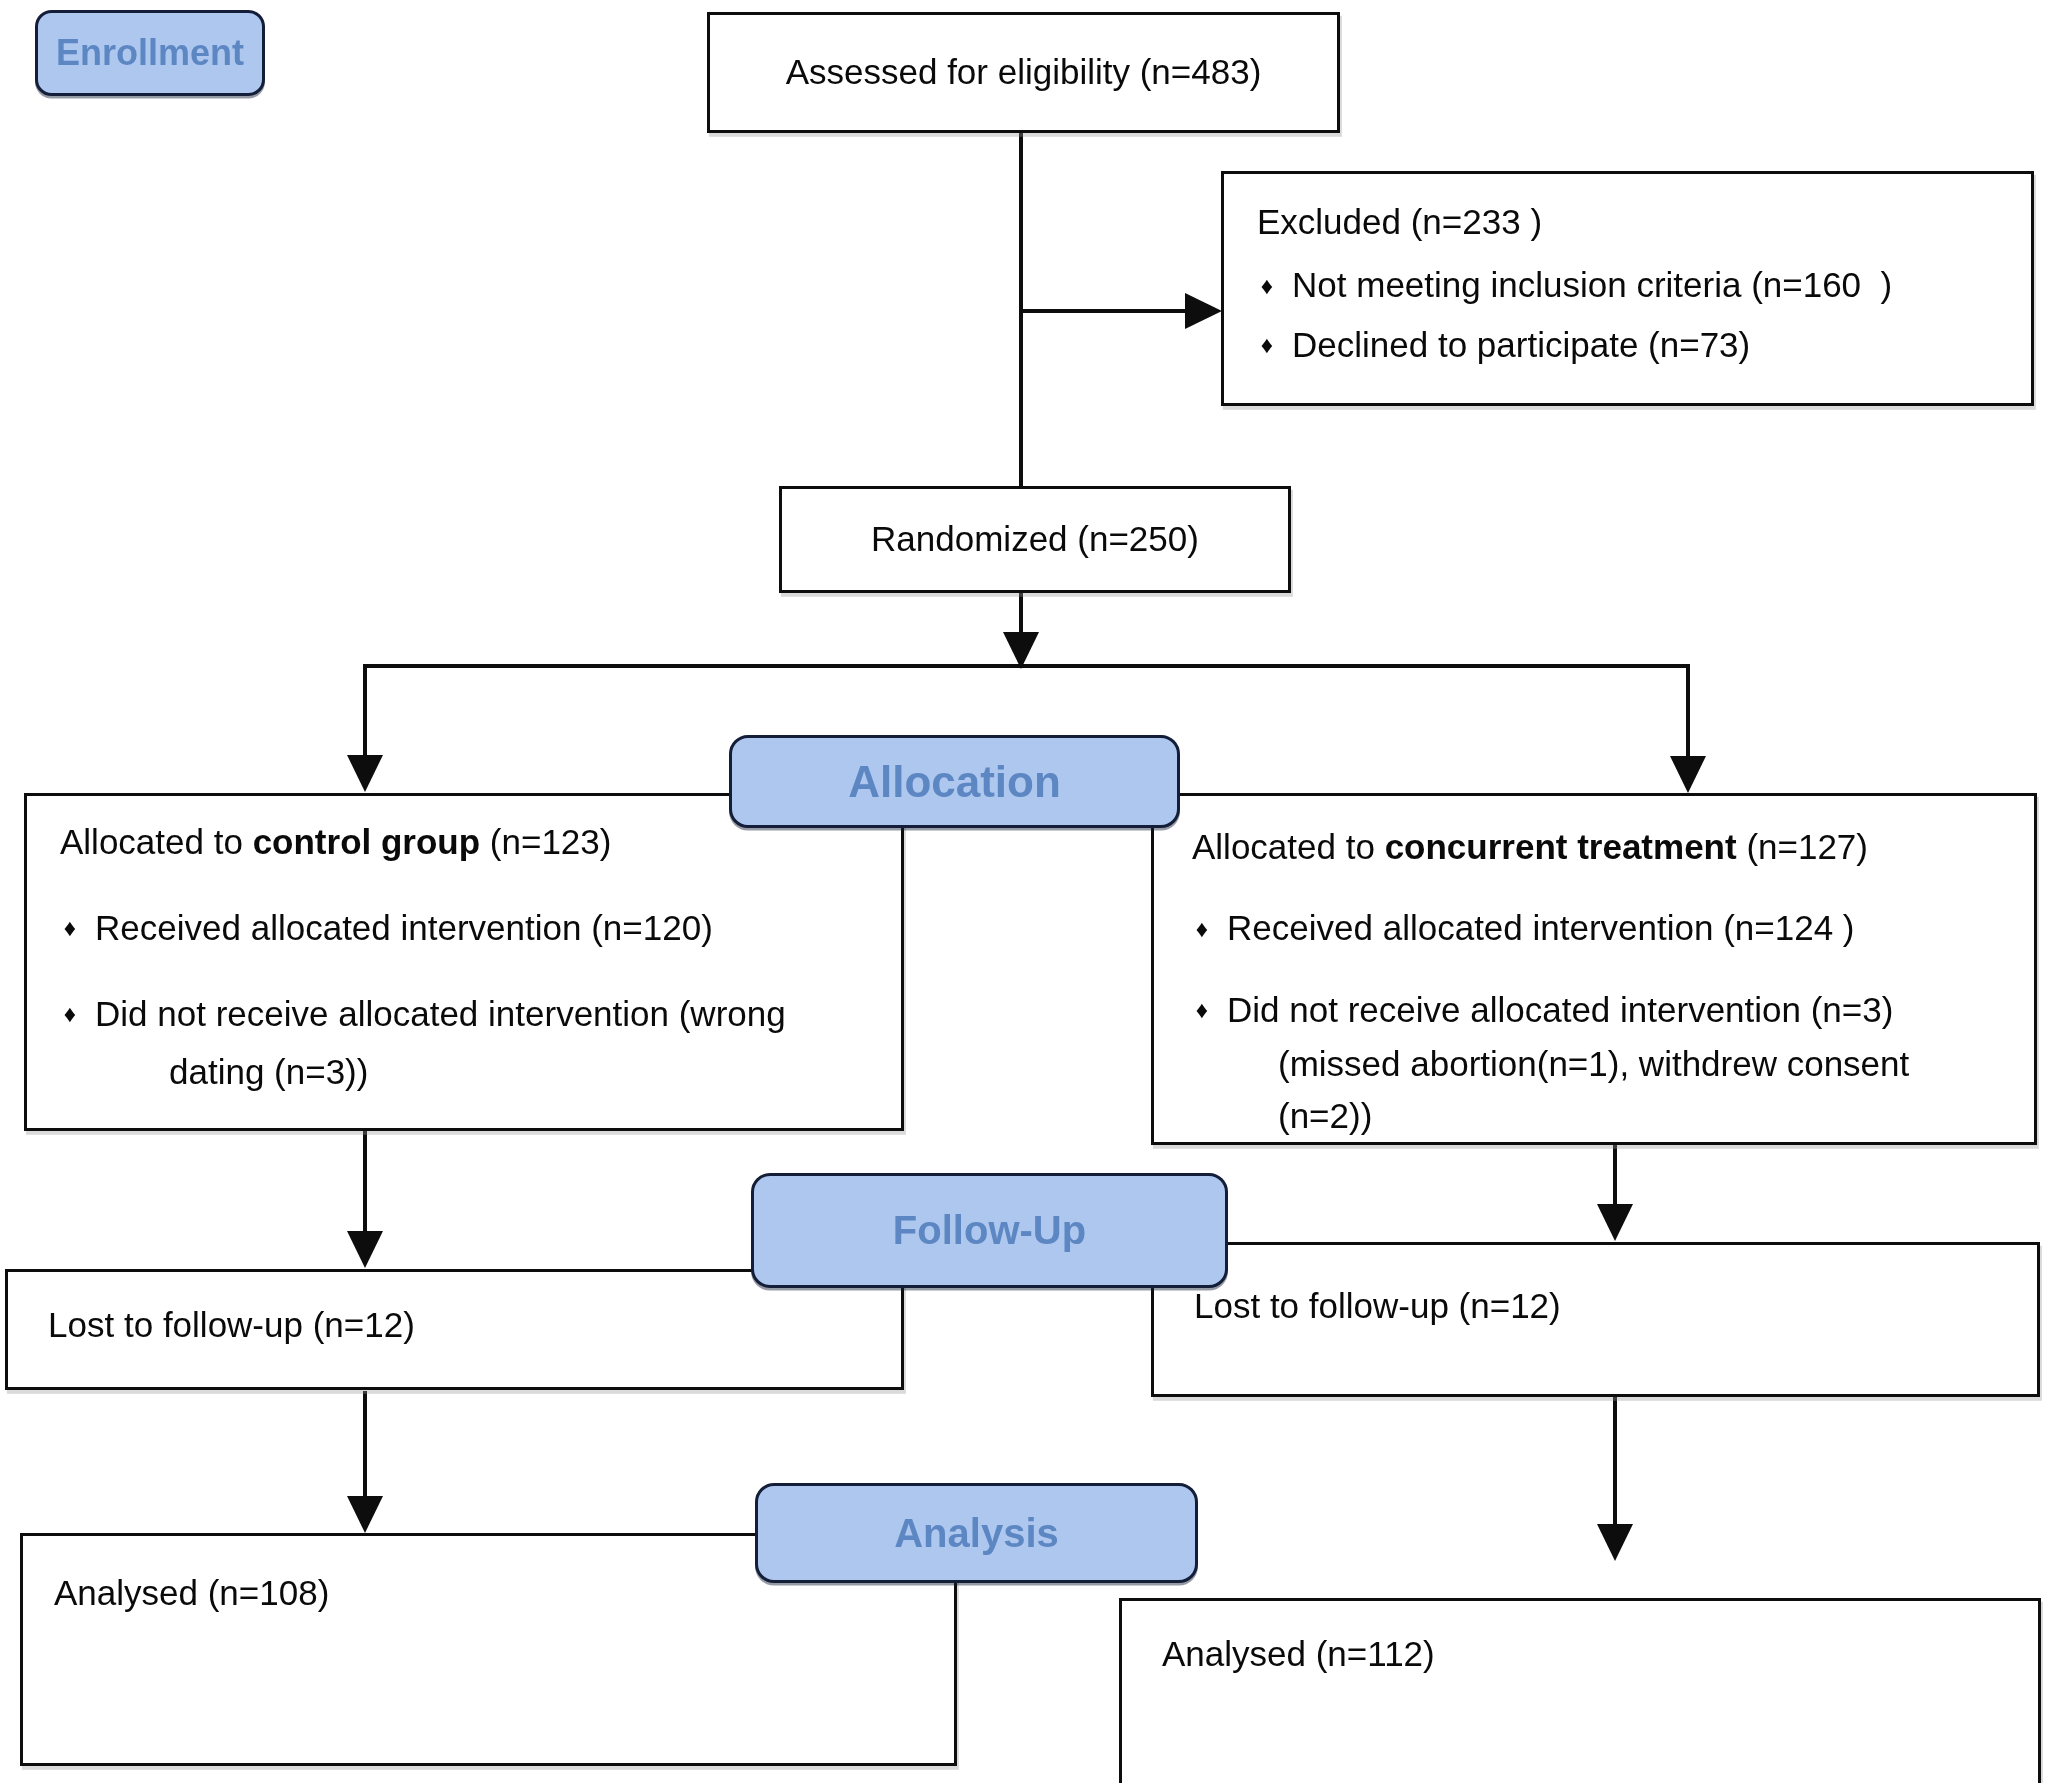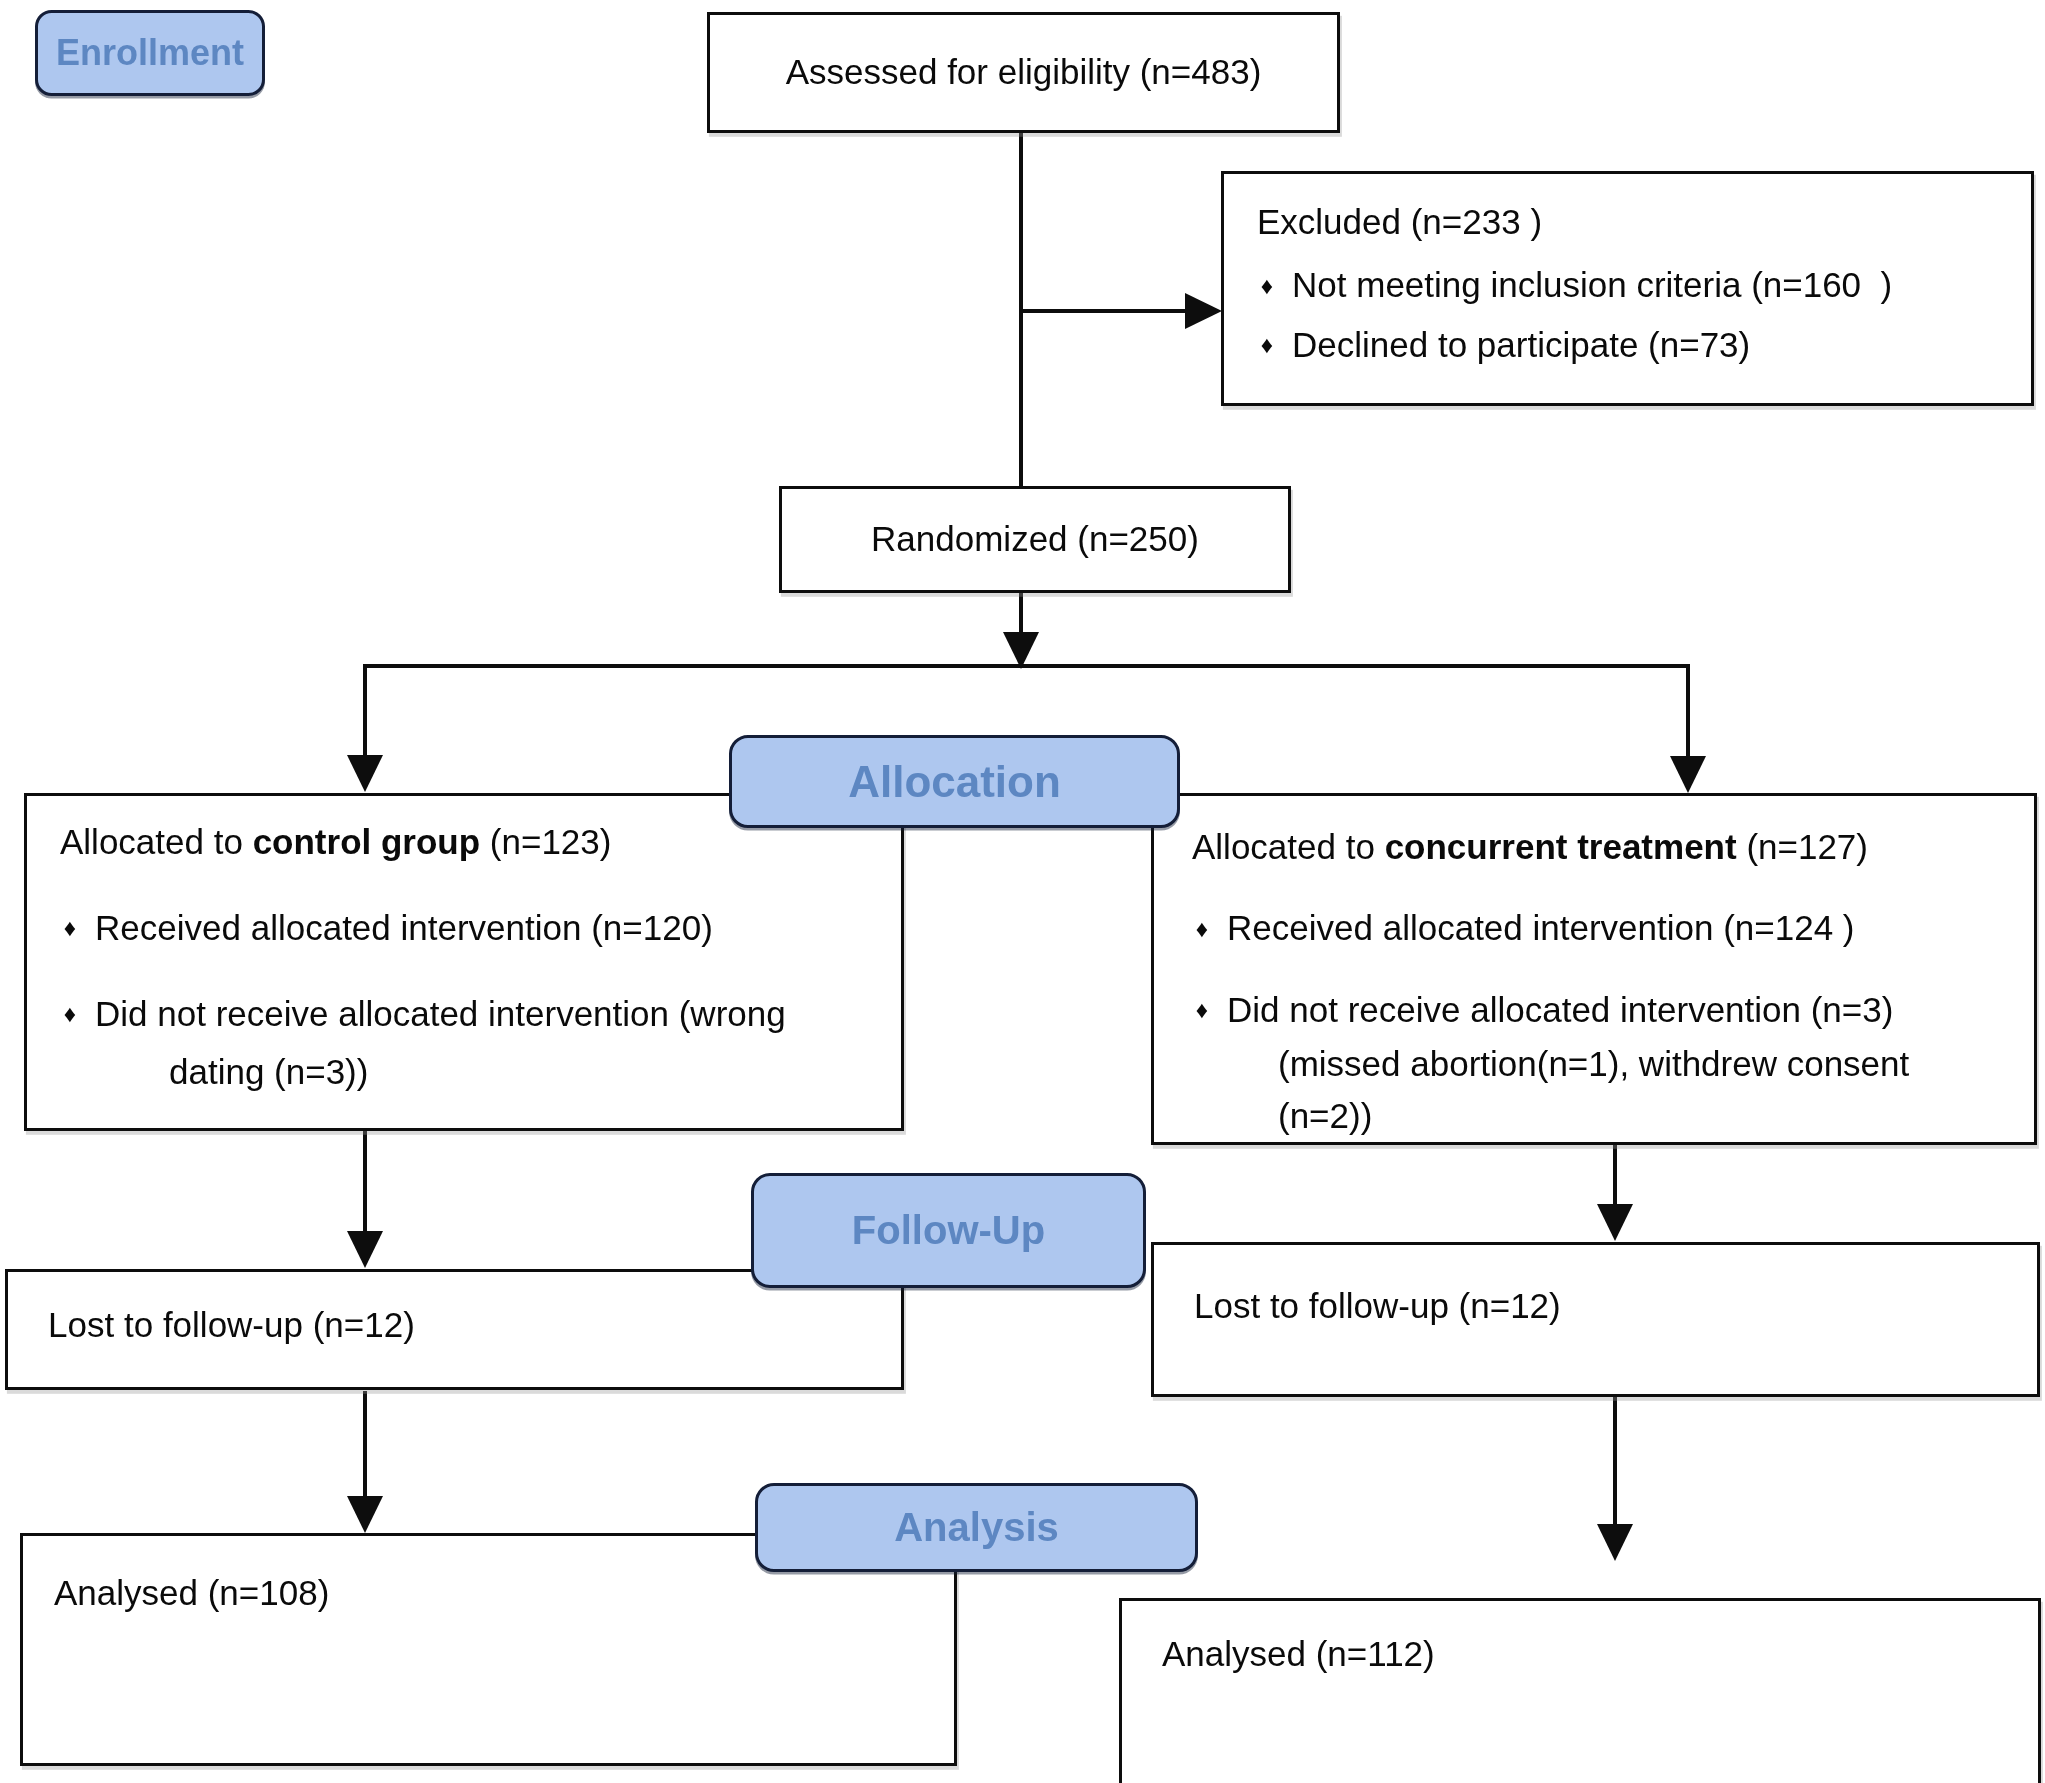--- a/index.html
+++ b/index.html
@@ -88,25 +88,25 @@
   <div class="arr-down" style="left:1597px;top:1524px;"></div>
 
   <div class="badge" style="left:35px;top:9.6px;width:230px;height:86px;font-size:36px;border-radius:16.6px;">
     <span class="t">Enrollment</span>
   </div>
 
   <div class="badge" style="left:729px;top:735px;width:451px;height:93px;font-size:44px;">
     <span class="t">Allocation</span>
   </div>
 
-  <div class="badge" style="left:751px;top:1173px;width:395px;height:115px;font-size:40px;text-align:center;">
+  <div class="badge" style="left:751px;top:1173px;width:477px;height:115px;font-size:40px;text-align:center;">
     <span class="t">Follow-Up</span>
   </div>
 
-  <div class="badge" style="left:755px;top:1483px;width:443px;height:89px;font-size:40px;">
+  <div class="badge" style="left:755px;top:1483px;width:443px;height:100px;font-size:40px;">
     <span class="t">Analysis</span>
   </div>
 
   <div class="box center" style="left:707px;top:11.5px;width:633px;height:121px;">
     <span class="t">Assessed for eligibility (n=483)</span>
   </div>
 
   <div class="box" style="left:1221px;top:171px;width:813px;height:235px;">
     <div class="pad">
       <div><span class="t">Excluded (n=233 )</span></div>

